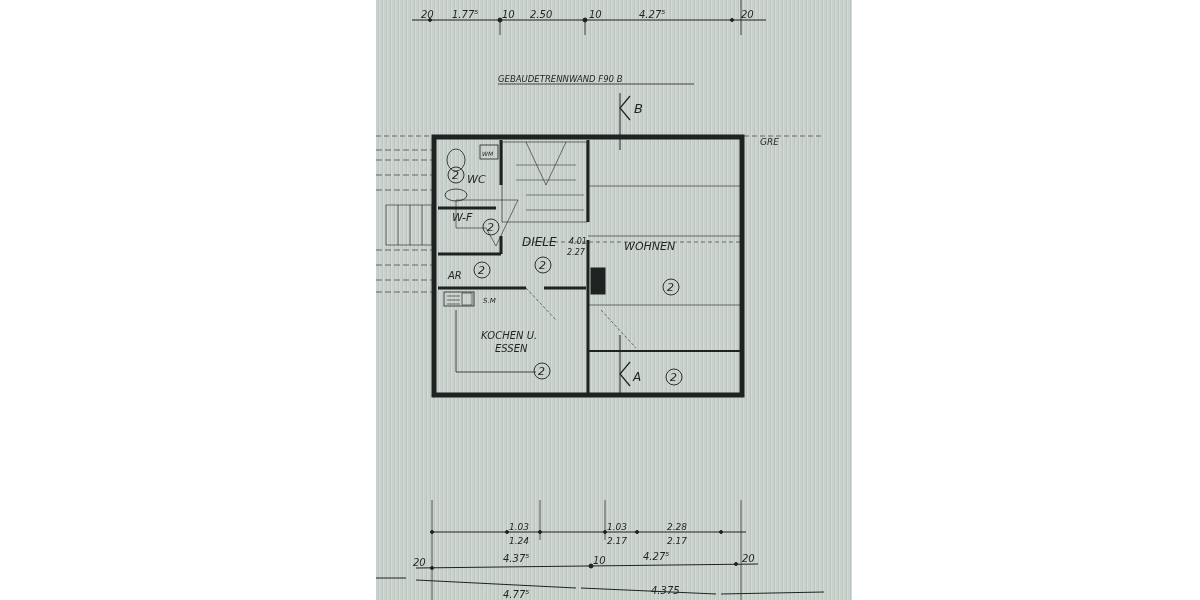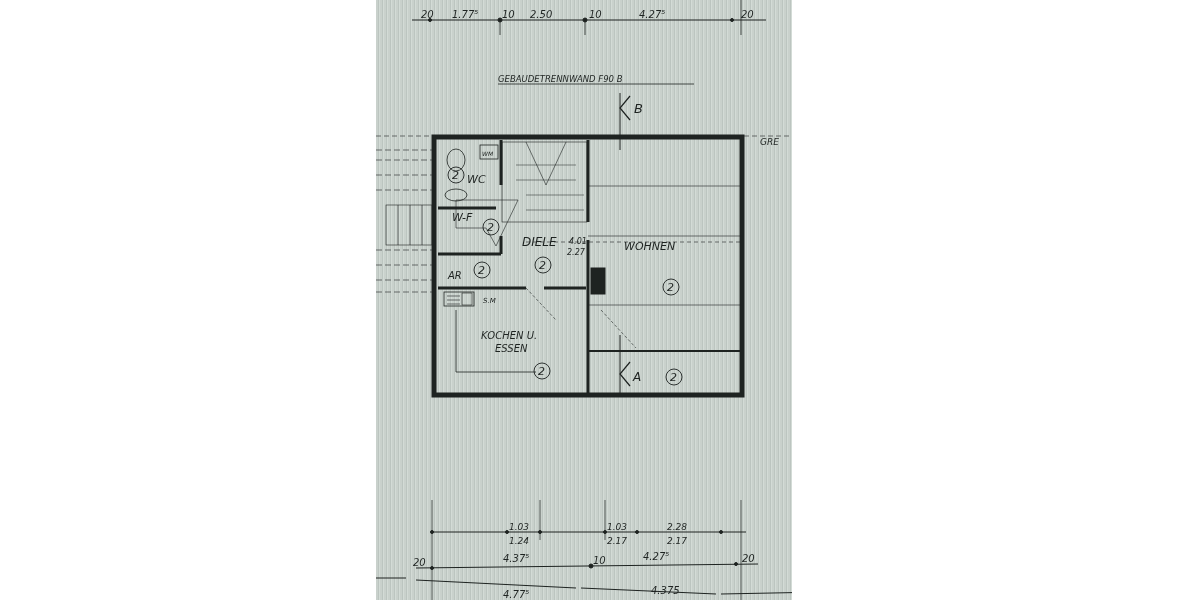--- a/index.html
+++ b/index.html
@@ -1,17 +1,17 @@
 <!DOCTYPE html>
 <html><head>
 <meta charset="utf-8">
 <style>
   html, body { margin:0; padding:0; background:#ffffff; }
   body { width:1200px; height:600px; position:relative; overflow:hidden; font-family:"DejaVu Sans", sans-serif; }
-  #photo { position:absolute; left:376px; top:0; width:416px; height:600px; overflow:hidden;
+  #photo { position:absolute; left:376px; top:0; width:476px; height:600px; overflow:hidden;
     background: repeating-linear-gradient(90deg, #c9d1cc 0px, #c9d1cc 2px, #bcc5c0 2px, #bcc5c0 3px, #d3dbd6 3px, #d3dbd6 4px); }
   #plan { position:absolute; left:0; top:0; width:448px; height:600px; }
   .t { font-family:"DejaVu Sans", sans-serif; font-style:italic; fill:#1e2321; }
 </style>
 </head>
 <body>
 
 <div id="photo">
 <svg id="plan" viewBox="0 0 448 600" xmlns="http://www.w3.org/2000/svg">
   <g stroke="#1e2321" fill="none">

